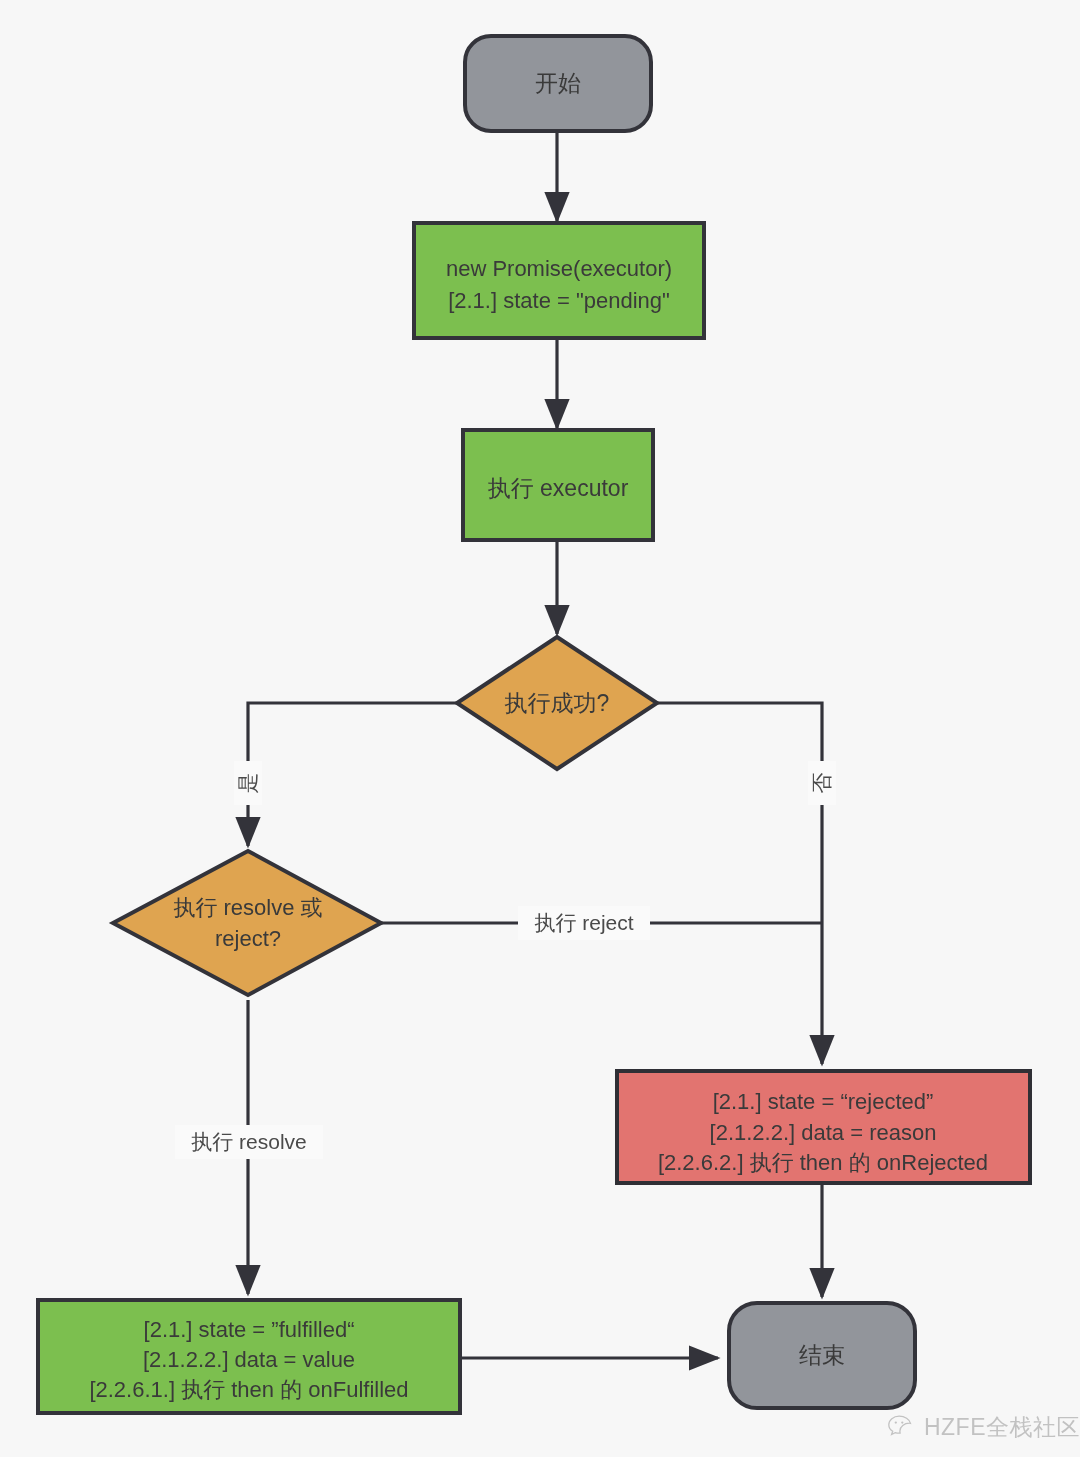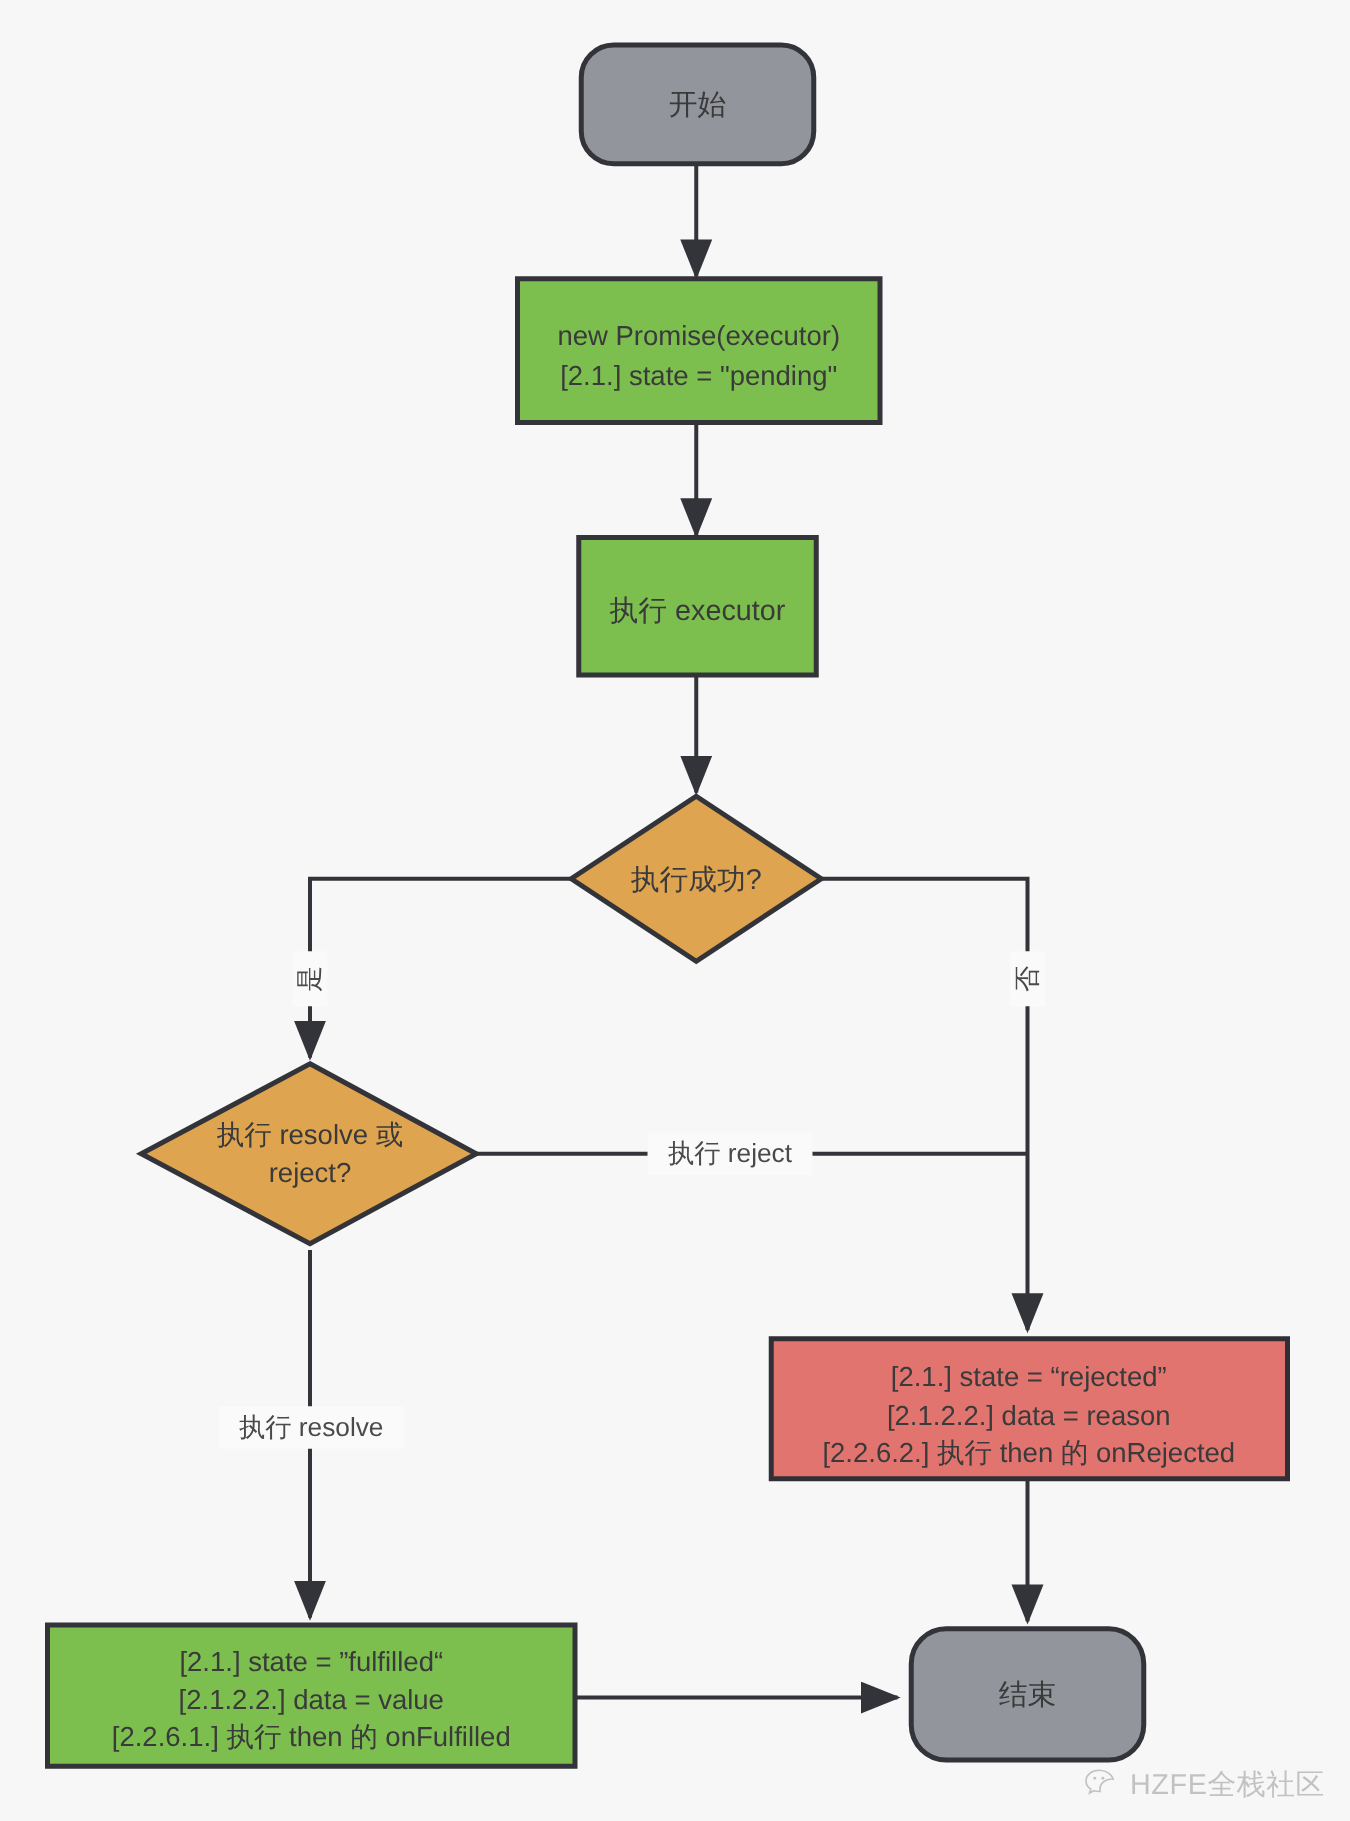--- a/index.html
+++ b/index.html
@@ -57,21 +57,21 @@
   }
   .edge-label {
     fill: #4a4a4a;
     font-family: "Liberation Sans", "DejaVu Sans", sans-serif;
     font-size: 21px;
     text-anchor: middle;
     dominant-baseline: middle;
   }
   .watermark {
     position: absolute;
-    right: 20px;
+    right: 0;
     bottom: 14px;
     display: flex;
     align-items: center;
     gap: 6px;
     opacity: 0.38;
     pointer-events: none;
   }
   .watermark-text {
     font-family: "Liberation Sans", "DejaVu Sans", sans-serif;
     font-size: 23px;

